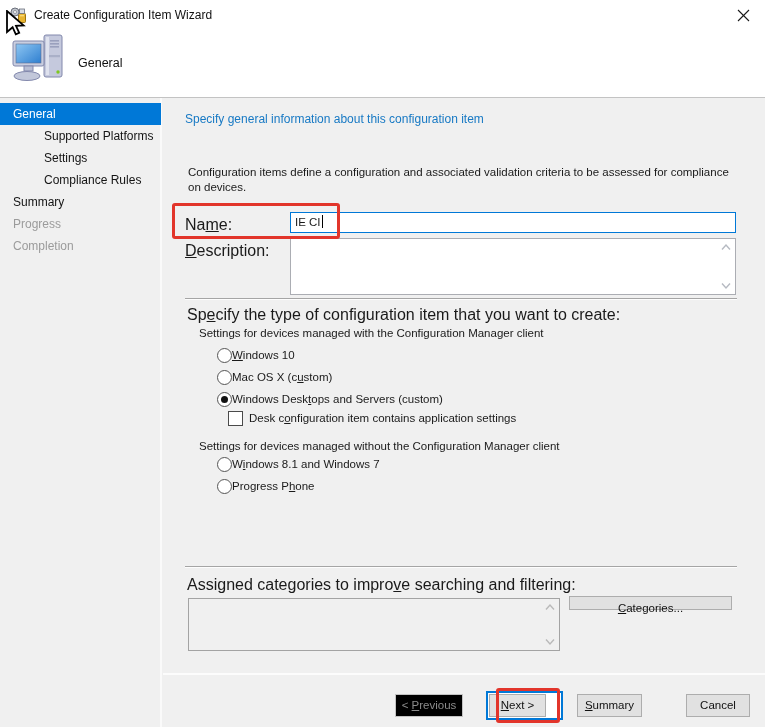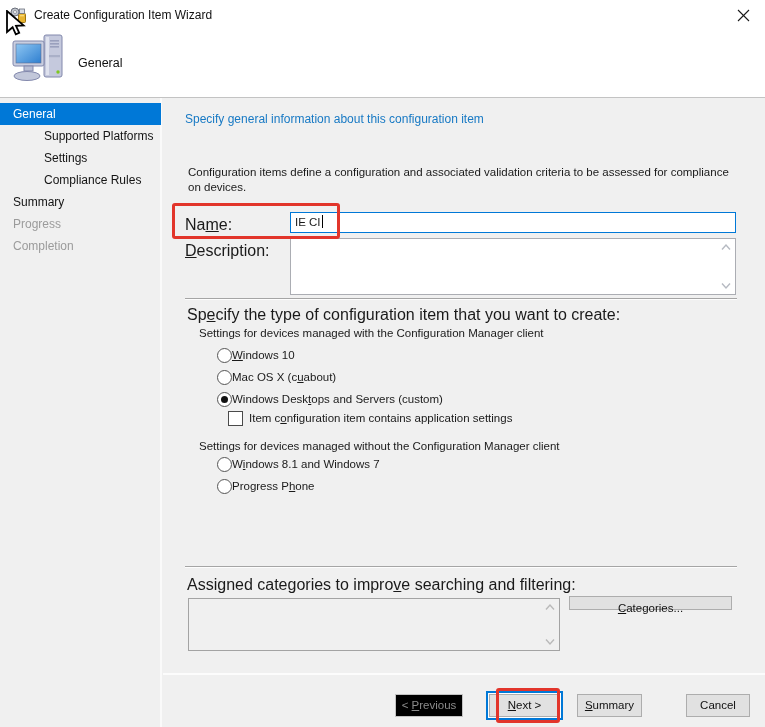--- a/index.html
+++ b/index.html
@@ -52,21 +52,21 @@
   .graybox { position:absolute; background:#f0f0f0; border:1px solid #a3a3a3; box-sizing:border-box; }
 
   
   .btn {
     position:absolute; height:23px; background:#e1e1e1; border:1px solid #adadad; box-sizing:border-box;
     text-align:center; line-height:20px; font-size:11.5px; color:#111; cursor:default; white-space:nowrap;
   }
   .btn.wide { height:14px; line-height:22px; }
   .btn.disabled { background:#000000; border-color:#c3c3c3; color:#8b8b8b; }
   .next-wrap { position:absolute; left:486px; top:691px; width:77px; height:29px; border:2px solid var(--accent); box-sizing:border-box; background:#fff; }
-  .next-wrap .btn { position:absolute; left:1px; top:1px; width:71px; height:23px; }
+  .next-wrap .btn { position:absolute; left:1px; top:1px; width:57px; height:23px; }
   .footer-sep { position:absolute; left:163px; top:673px; width:602px; height:2px; background:#fcfcfc; }
 
   
   .annot { position:absolute; border:3px solid var(--annot); border-radius:3px; z-index:30; pointer-events:none; }
   .annot.name-box { left:172px; top:203px; width:162px; height:30px; }
   .annot.next-box { left:496px; top:688px; width:58px; height:29px; }
 </style>
 </head>
 <body>
 
@@ -162,30 +162,30 @@
   </div>
 
   <div class="group-header" style="left:199px; top:327px;">Settings for devices managed with the Configuration Manager client</div>
 
   <div class="opt-row" style="left:217px; top:347px;">
     <span class="radio"></span>
     <span class="opt-label"><span></span><u>W</u><span>indows 10</span></span>
   </div>
   <div class="opt-row" style="left:217px; top:369px;">
     <span class="radio"></span>
-    <span class="opt-label"><span>Mac OS X (c</span><u>u</u><span>about)</span></span>
+    <span class="opt-label"><span>Mac OS X (c</span><u>u</u><span>stom)</span></span>
   </div>
   <div class="opt-row" style="left:217px; top:391px;">
     <span class="radio selected"></span>
     <span class="opt-label"><span>Windows Desk</span><u>t</u><span>ops and Servers (custom)</span></span>
   </div>
 
   <div class="opt-row" style="left:228px; top:410px;">
     <span class="checkbox"></span>
-    <span class="opt-label" style="margin-left:6px;"><span>Item c</span><u>o</u><span>nfiguration item contains application settings</span></span>
+    <span class="opt-label" style="margin-left:6px;"><span>Desk c</span><u>o</u><span>nfiguration item contains application settings</span></span>
   </div>
 
   <div class="group-header" style="left:199px; top:440px;">Settings for devices managed without the Configuration Manager client</div>
 
   <div class="opt-row" style="left:217px; top:456px;">
     <span class="radio"></span>
     <span class="opt-label"><span>W</span><u>i</u><span>ndows 8.1 and Windows 7</span></span>
   </div>
   <div class="opt-row" style="left:217px; top:478px;">
     <span class="radio"></span>

